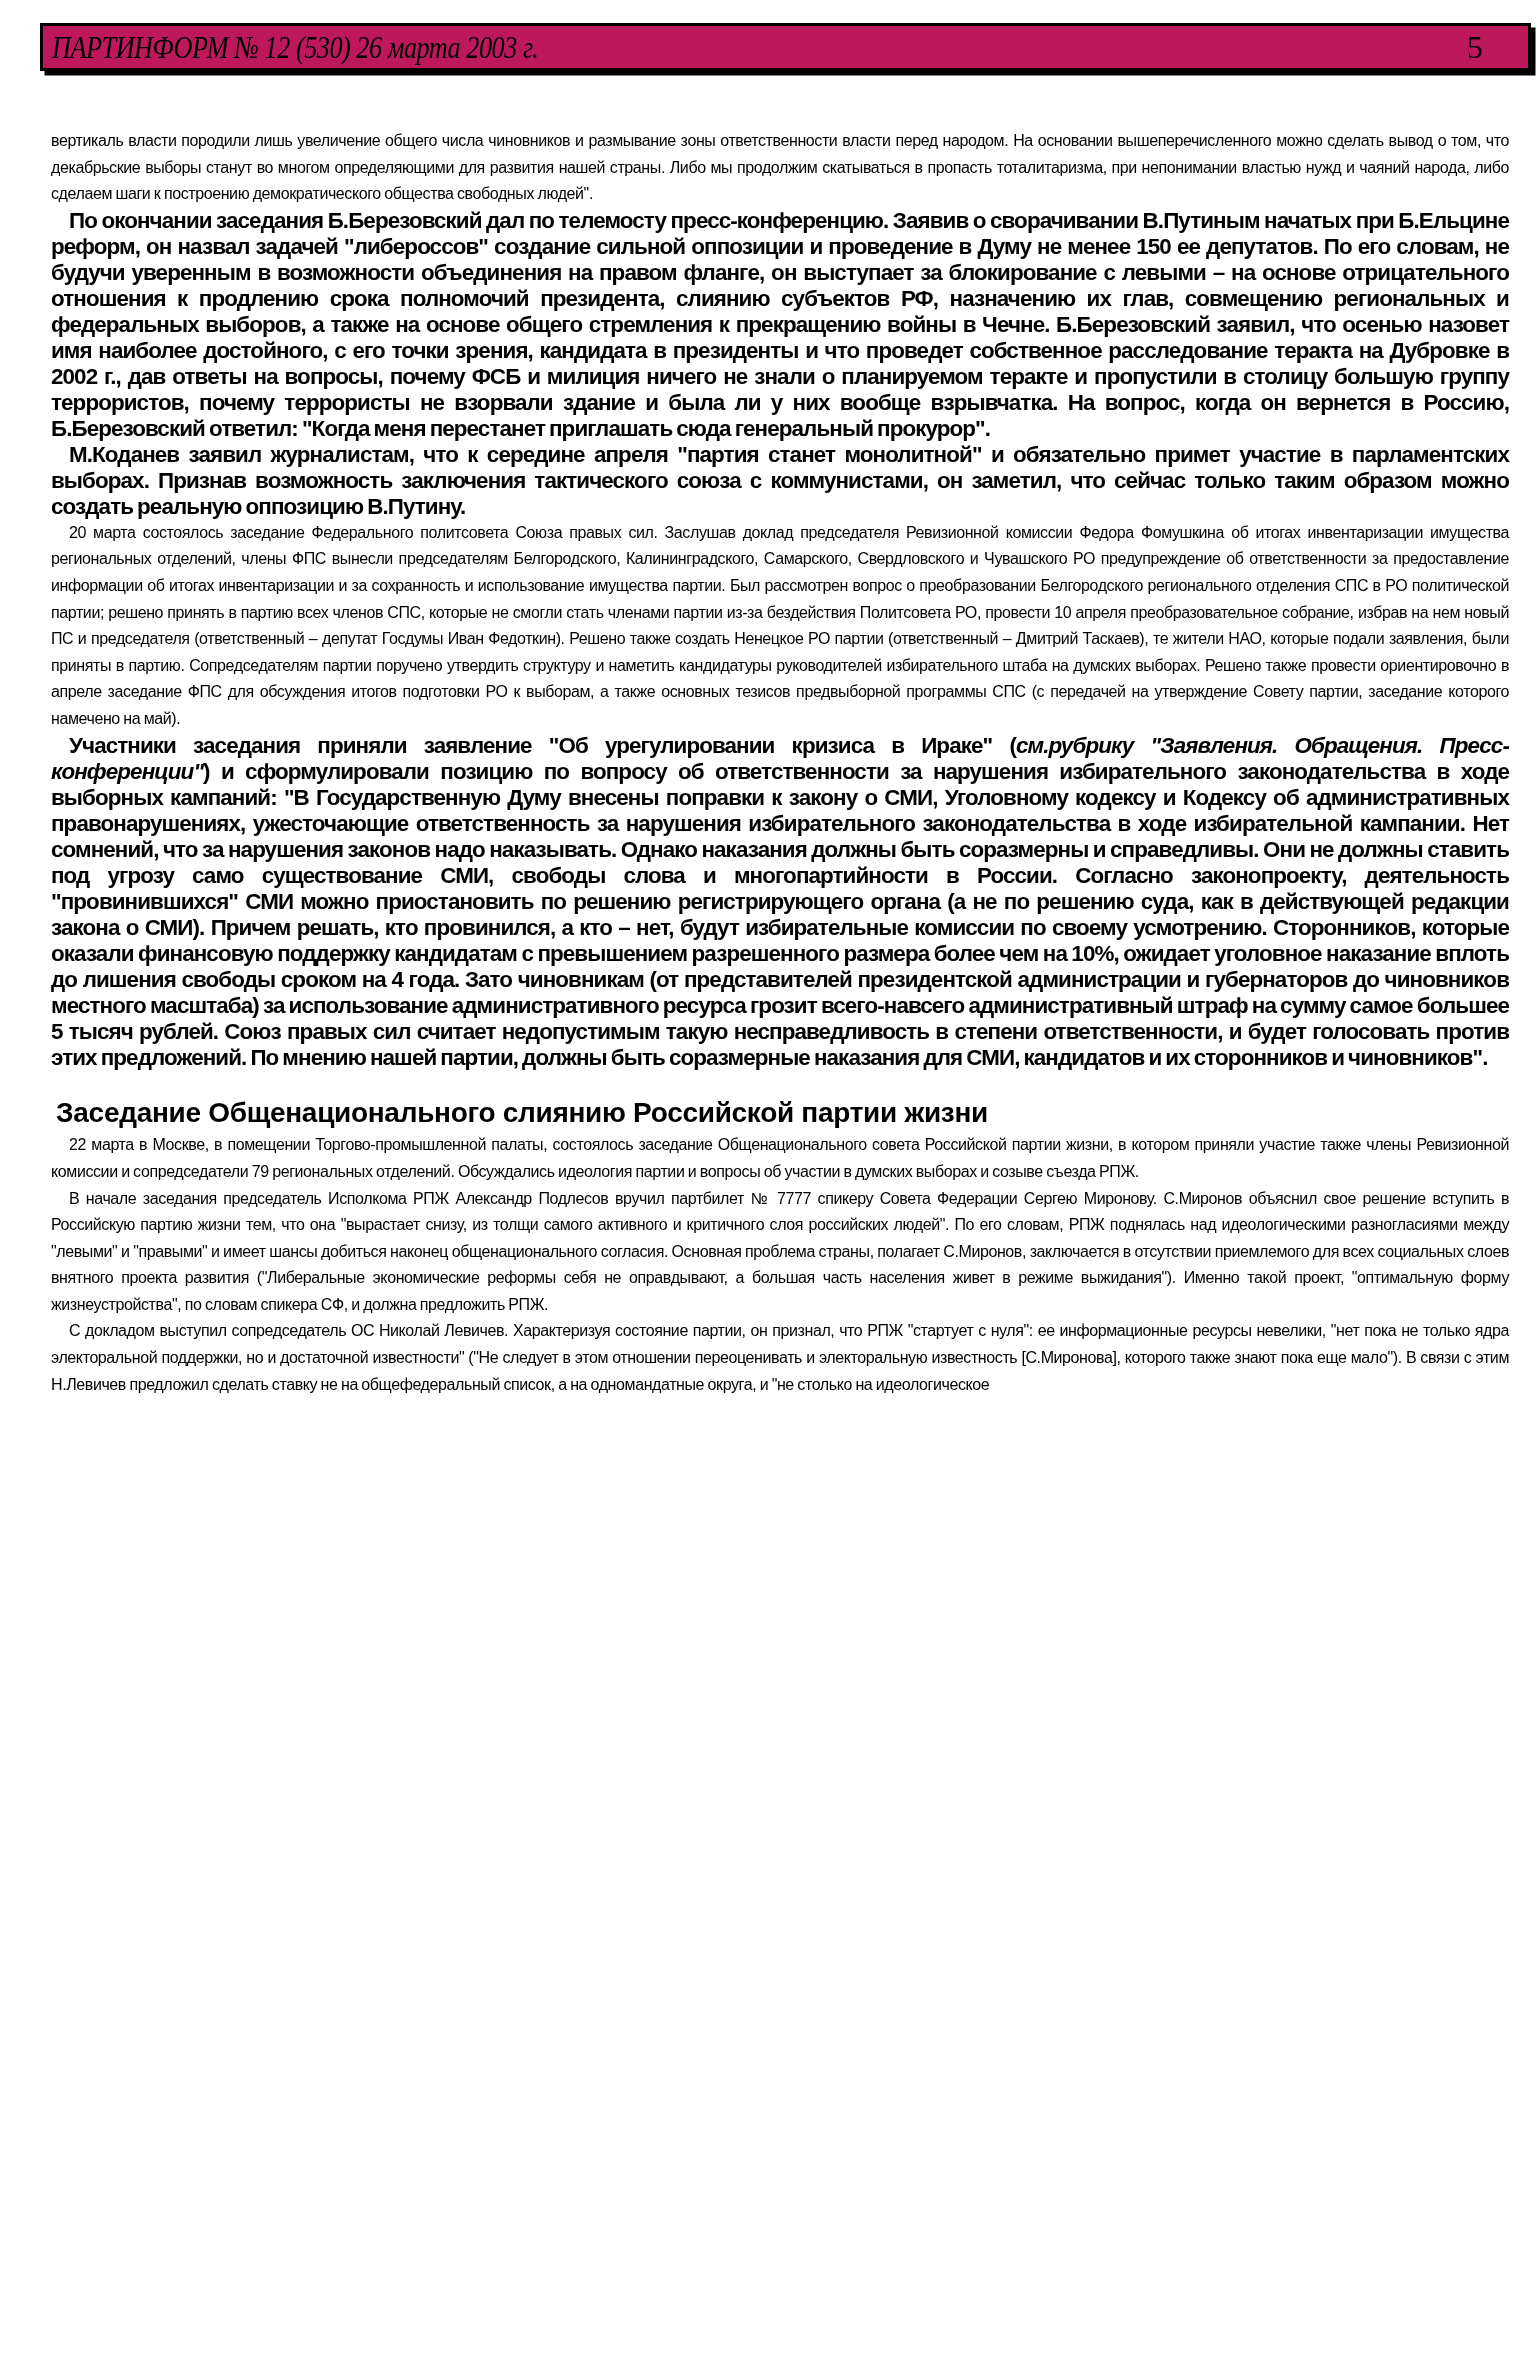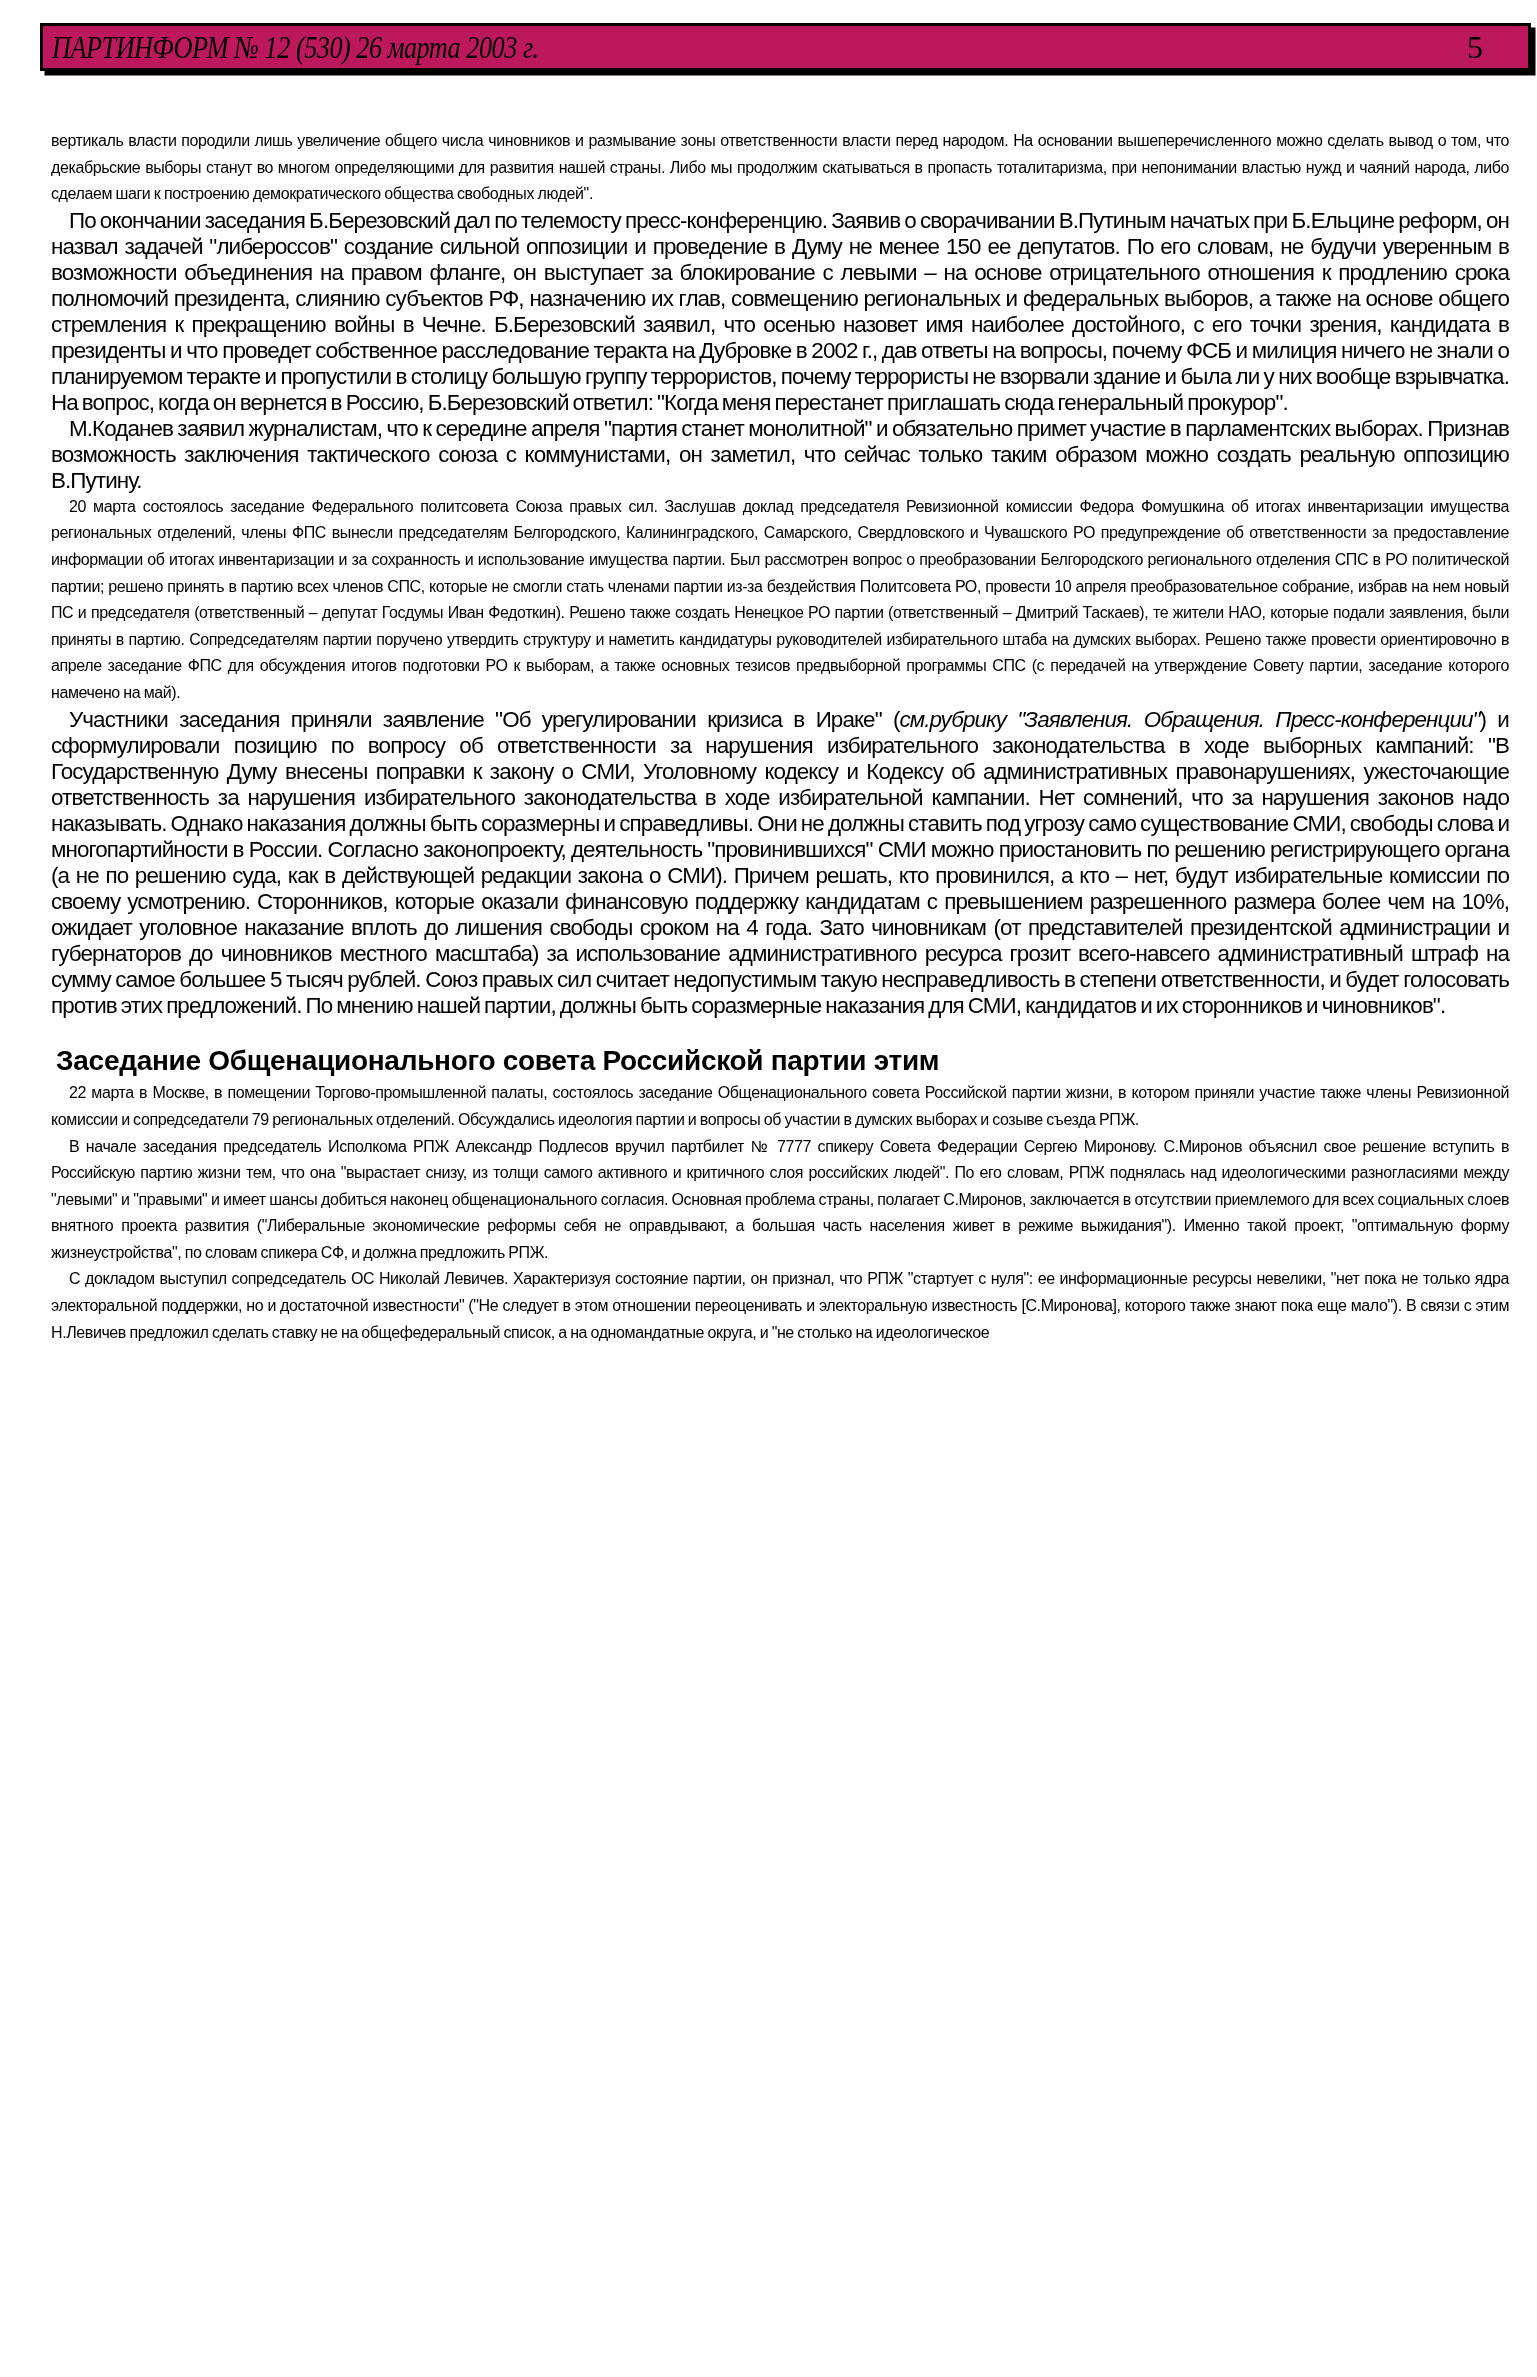--- a/index.html
+++ b/index.html
@@ -21,21 +21,21 @@
   }
   .content {
     position: absolute; left: 51px; top: 128px; width: 1458px;
     font-family: "Liberation Sans", "DejaVu Sans", sans-serif;
   }
   .p {
     margin: 0; text-align: justify; font-size: 16px; line-height: 26.6px;
     text-indent: 18px; letter-spacing: -0.4px; word-spacing: -0.6px;
   }
   .p.noindent { text-indent: 0; }
-  .p.bold { font-weight: normal; letter-spacing: -0.9px; word-spacing: -1.3px; font-size: 22.4px; line-height: 26px; }
+  .p.bold { font-weight: bold; letter-spacing: -0.9px; word-spacing: -1.3px; font-size: 22.4px; line-height: 26px; }
   .p.bold i { font-style: italic; }
   .h {
     font-weight: bold; font-size: 28px; line-height: 32px; margin: 29.5px 0 3.8px 5.1px;
     letter-spacing: -0.3px;
   }
   .h.second { margin-top: 26px; }
 </style>
 </head>
 <body>
 
@@ -45,18 +45,18 @@
 </div>
 
 <div class="content">
   <p class="p noindent">вертикаль власти породили лишь увеличение общего числа чиновников и размывание зоны ответственности власти перед народом. На основании вышеперечисленного можно сделать вывод о том, что декабрьские выборы станут во многом определяющими для развития нашей страны. Либо мы продолжим скатываться в пропасть тоталитаризма, при непонимании властью нужд и чаяний народа, либо сделаем шаги к построению демократического общества свободных людей".</p>
   <p class="p bold">По окончании заседания Б.Березовский дал по телемосту пресс-конференцию. Заявив о сворачивании В.Путиным начатых при Б.Ельцине реформ, он назвал задачей "либероссов" создание сильной оппозиции и проведение в Думу не менее 150 ее депутатов. По его словам, не будучи уверенным в возможности объединения на правом фланге, он выступает за блокирование с левыми – на основе отрицательного отношения к продлению срока полномочий президента, слиянию субъектов РФ, назначению их глав, совмещению региональных и федеральных выборов, а также на основе общего стремления к прекращению войны в Чечне. Б.Березовский заявил, что осенью назовет имя наиболее достойного, с его точки зрения, кандидата в президенты и что проведет собственное расследование теракта на Дубровке в 2002 г., дав ответы на вопросы, почему ФСБ и милиция ничего не знали о планируемом теракте и пропустили в столицу большую группу террористов, почему террористы не взорвали здание и была ли у них вообще взрывчатка. На вопрос, когда он вернется в Россию, Б.Березовский ответил: "Когда меня перестанет приглашать сюда генеральный прокурор".</p>
   <p class="p bold">М.Коданев заявил журналистам, что к середине апреля "партия станет монолитной" и обязательно примет участие в парламентских выборах. Признав возможность заключения тактического союза с коммунистами, он заметил, что сейчас только таким образом можно создать реальную оппозицию В.Путину.</p>
 
   <p class="p">20 марта состоялось заседание Федерального политсовета Союза правых сил. Заслушав доклад председателя Ревизионной комиссии Федора Фомушкина об итогах инвентаризации имущества региональных отделений, члены ФПС вынесли председателям Белгородского, Калининградского, Самарского, Свердловского и Чувашского РО предупреждение об ответственности за предоставление информации об итогах инвентаризации и за сохранность и использование имущества партии. Был рассмотрен вопрос о преобразовании Белгородского регионального отделения СПС в РО политической партии; решено принять в партию всех членов СПС, которые не смогли стать членами партии из-за бездействия Политсовета РО, провести 10 апреля преобразовательное собрание, избрав на нем новый ПС и председателя (ответственный – депутат Госдумы Иван Федоткин). Решено также создать Ненецкое РО партии (ответственный – Дмитрий Таскаев), те жители НАО, которые подали заявления, были приняты в партию. Сопредседателям партии поручено утвердить структуру и наметить кандидатуры руководителей избирательного штаба на думских выборах. Решено также провести ориентировочно в апреле заседание ФПС для обсуждения итогов подготовки РО к выборам, а также основных тезисов предвыборной программы СПС (с передачей на утверждение Совету партии, заседание которого намечено на май).</p>
   <p class="p bold"><span>Участники заседания приняли заявление "Об урегулировании кризиса в Ираке" (</span><i>см.рубрику "Заявления. Обращения. Пресс-конференции"</i><span>) и сформулировали позицию по вопросу об ответственности за нарушения избирательного законодательства в ходе выборных кампаний: "В Государственную Думу внесены поправки к закону о СМИ, Уголовному кодексу и Кодексу об административных правонарушениях, ужесточающие ответственность за нарушения избирательного законодательства в ходе избирательной кампании. Нет сомнений, что за нарушения законов надо наказывать. Однако наказания должны быть соразмерны и справедливы. Они не должны ставить под угрозу само существование СМИ, свободы слова и многопартийности в России. Согласно законопроекту, деятельность "провинившихся" СМИ можно приостановить по решению регистрирующего органа (а не по решению суда, как в действующей редакции закона о СМИ). Причем решать, кто провинился, а кто – нет, будут избирательные комиссии по своему усмотрению. Сторонников, которые оказали финансовую поддержку кандидатам с превышением разрешенного размера более чем на 10%, ожидает уголовное наказание вплоть до лишения свободы сроком на 4 года. Зато чиновникам (от представителей президентской администрации и губернаторов до чиновников местного масштаба) за использование административного ресурса грозит всего-навсего административный штраф на сумму самое большее 5 тысяч рублей. Союз правых сил считает недопустимым такую несправедливость в степени ответственности, и будет голосовать против этих предложений. По мнению нашей партии, должны быть соразмерные наказания для СМИ, кандидатов и их сторонников и чиновников".</span></p>
 
-  <div class="h second">Заседание Общенационального совета Российской партии этим</div>
+  <div class="h second">Заседание Общенационального слиянию Российской партии жизни</div>
   <p class="p">22 марта в Москве, в помещении Торгово-промышленной палаты, состоялось заседание Общенационального совета Российской партии жизни, в котором приняли участие также члены Ревизионной комиссии и сопредседатели 79 региональных отделений. Обсуждались идеология партии и вопросы об участии в думских выборах и созыве съезда РПЖ.</p>
   <p class="p">В начале заседания председатель Исполкома РПЖ Александр Подлесов вручил партбилет № 7777 спикеру Совета Федерации Сергею Миронову. С.Миронов объяснил свое решение вступить в Российскую партию жизни тем, что она "вырастает снизу, из толщи самого активного и критичного слоя российских людей". По его словам, РПЖ поднялась над идеологическими разногласиями между "левыми" и "правыми" и имеет шансы добиться наконец общенационального согласия. Основная проблема страны, полагает С.Миронов, заключается в отсутствии приемлемого для всех социальных слоев внятного проекта развития ("Либеральные экономические реформы себя не оправдывают, а большая часть населения живет в режиме выжидания"). Именно такой проект, "оптимальную форму жизнеустройства", по словам спикера СФ, и должна предложить РПЖ.</p>
   <p class="p">С докладом выступил сопредседатель ОС Николай Левичев. Характеризуя состояние партии, он признал, что РПЖ "стартует с нуля": ее информационные ресурсы невелики, "нет пока не только ядра электоральной поддержки, но и достаточной известности" ("Не следует в этом отношении переоценивать и электоральную известность [С.Миронова], которого также знают пока еще мало"). В связи с этим Н.Левичев предложил сделать ставку не на общефедеральный список, а на одномандатные округа, и "не столько на идеологическое</p>
 </div>
 
 
 </body></html>

